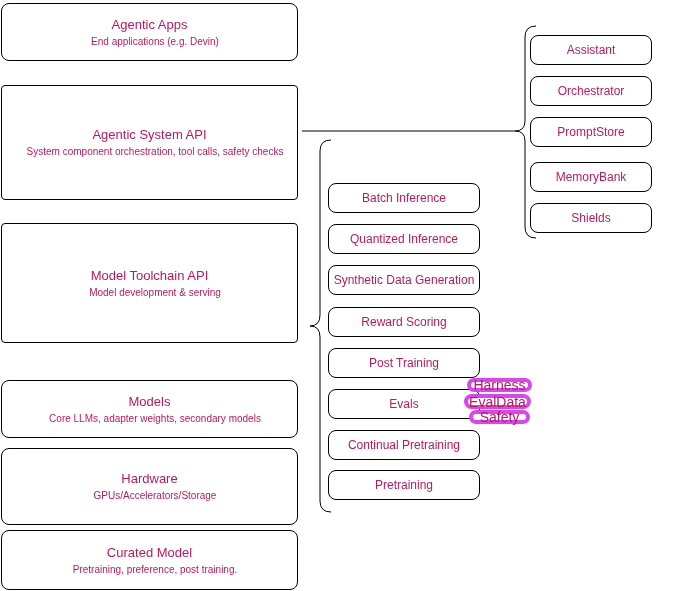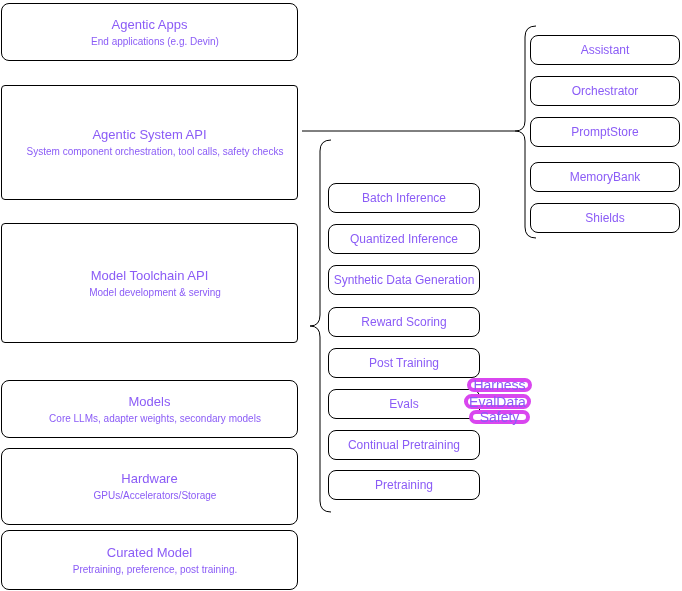--- a/index.html
+++ b/index.html
@@ -1,21 +1,21 @@
 <!DOCTYPE html>
 <html><head>
 <meta charset="utf-8">
 <style>
   html,body{margin:0;padding:0;background:#ffffff;}
   .canvas{
     position:relative;
     width:682px;height:591px;
     background:#ffffff;
     font-family:"Liberation Sans", sans-serif;
-    color:#8b5cf6;
+    color:#be185d;
     overflow:hidden;
   }
   .overlay{position:absolute;left:0;top:0;z-index:1;}
   .overlay path{fill:none;stroke:#000;stroke-width:1;}
   
   .lbox{
     position:absolute;left:1px;width:297px;
     box-sizing:border-box;
     border:1px solid #000;border-radius:8px;background:#fff;
     display:flex;flex-direction:column;align-items:center;justify-content:center;
@@ -25,21 +25,21 @@
   .lbox .title{font-size:13px;line-height:15px;}
   .lbox .subtitle{font-size:10px;line-height:12px;padding-left:11px;}
   
   .nbox{
     position:absolute;box-sizing:border-box;
     border:1px solid #000;border-radius:8px;background:#fff;
     display:flex;align-items:center;justify-content:center;
     font-size:12px;text-align:center;z-index:2;
   }
   .mbox{left:328px;width:152px;height:30px;}
-  .rbox{left:530px;width:150px;height:30px;}
+  .rbox{left:530px;width:122px;height:30px;}
   
   .pill{
     position:absolute;box-sizing:border-box;
     border:4px solid #d946ef;border-radius:999px;background:#fff;
     display:flex;align-items:center;justify-content:center;
     font-size:14px;z-index:4;
   }
 </style>
 </head>
 <body>

